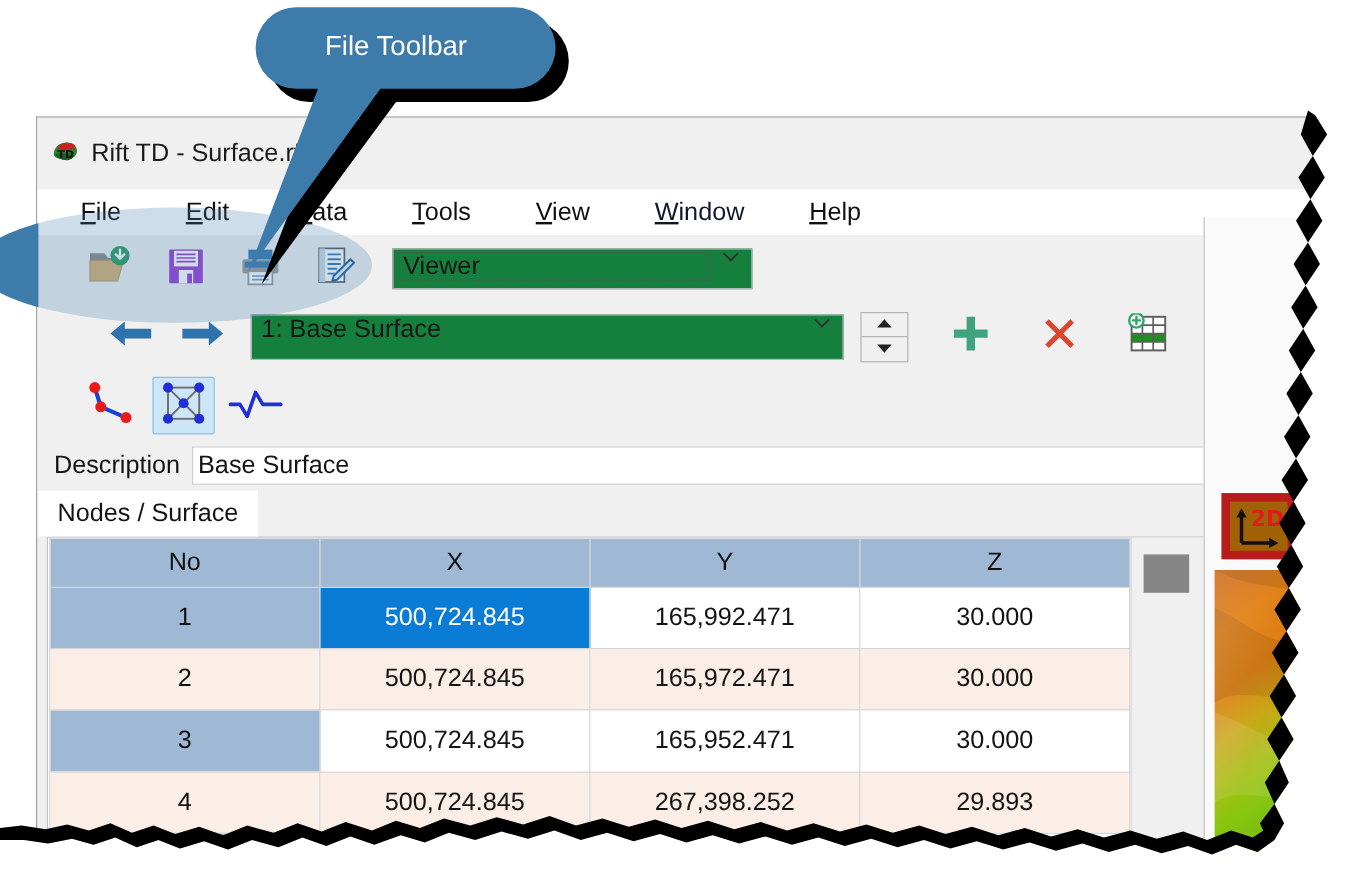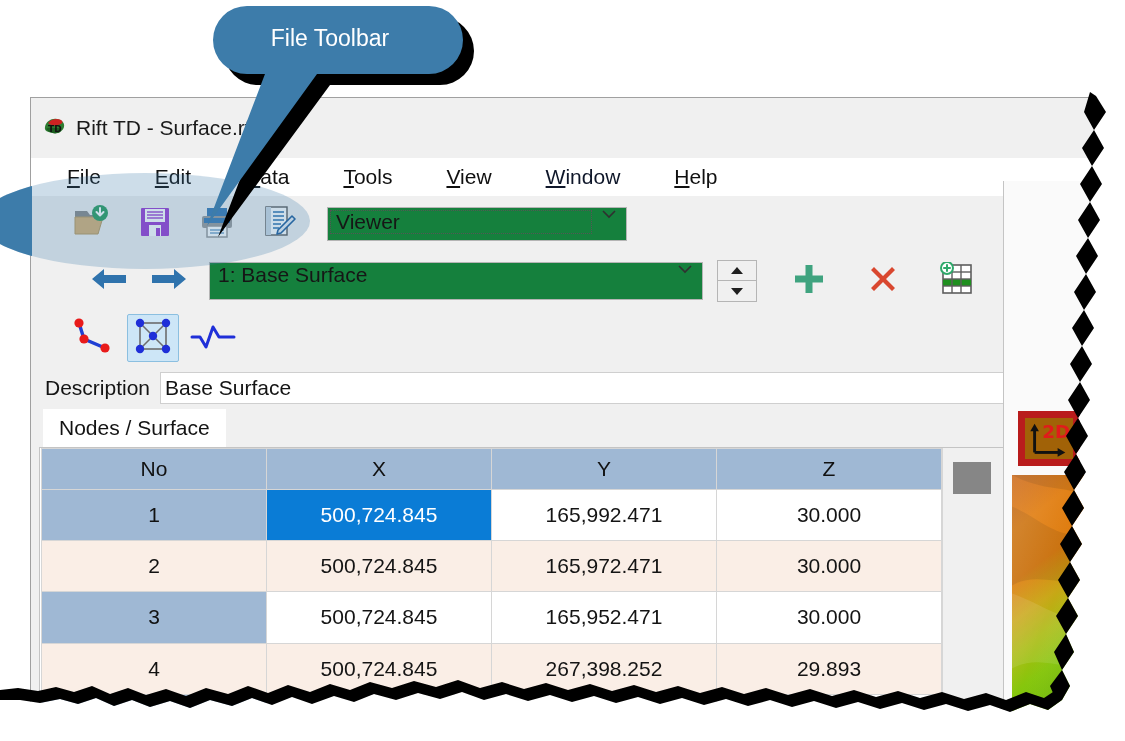--- a/index.html
+++ b/index.html
@@ -216,21 +216,21 @@
     box-sizing: border-box;
     margin-right: 10px;
   }
 
   
   .tabstrip {
     height: 38px;
     background: #f0f0f0;
     display: flex;
     align-items: flex-end;
-    padding-left: 12px;
+    padding-left: 1px;
     box-sizing: border-box;
   }
   .tab {
     height: 38px;
     background: #ffffff;
     font-size: 21px;
     color: #131313;
     display: flex;
     align-items: center;
     padding: 0 16px;

